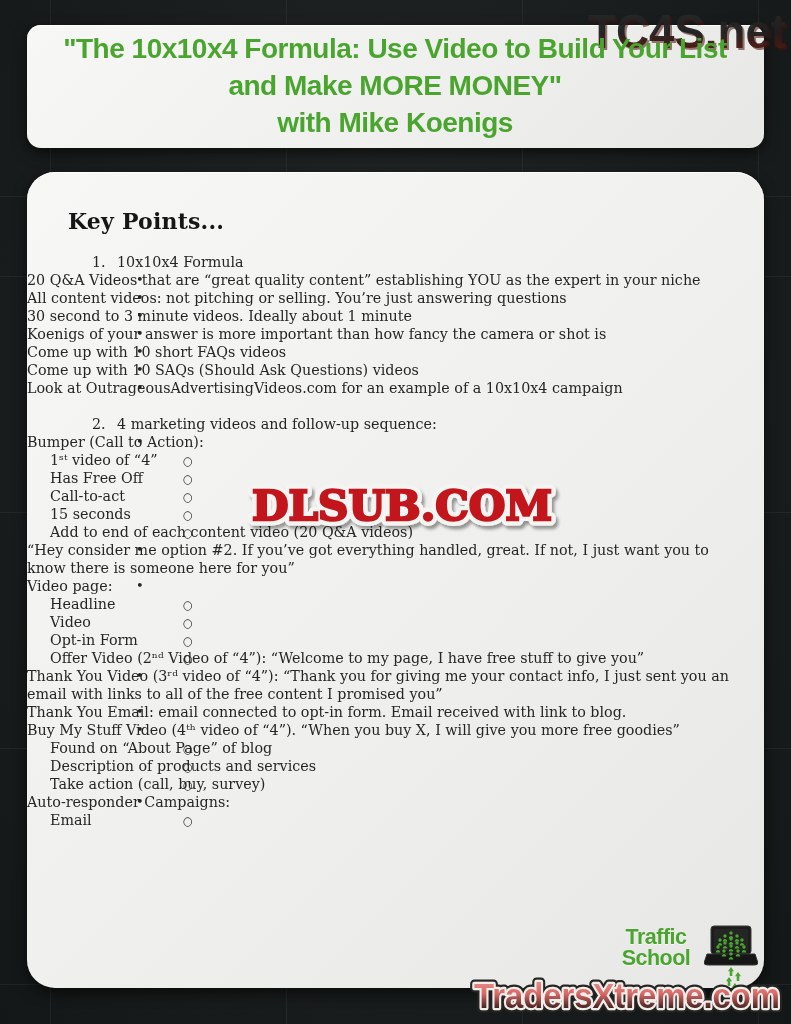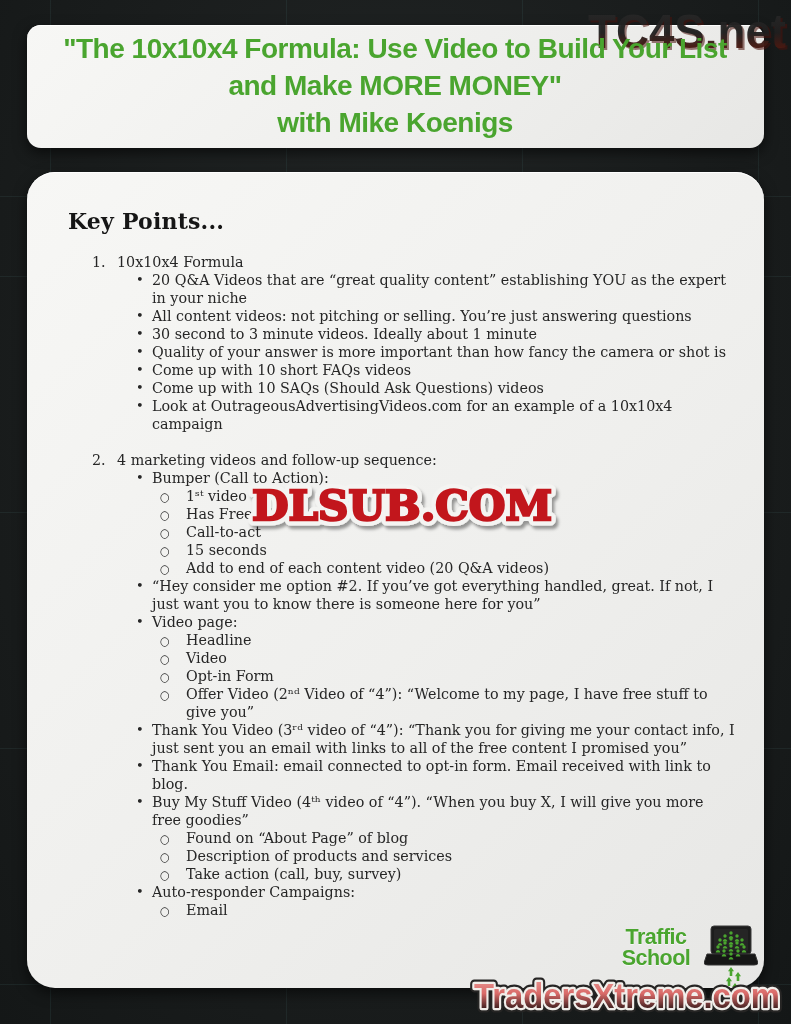--- a/index.html
+++ b/index.html
@@ -25,23 +25,23 @@
     color:#4aa52f;letter-spacing:-0.5px;
   }
   .notes-inner{padding:36px 0 0 0;color:#262626;
     font-family:"DejaVu Serif","Liberation Serif",serif;font-size:14.3px;line-height:18px;}
   .kp-heading{margin:0 0 19px 41px;font-size:22px;line-height:26px;font-weight:bold;color:#161616;
     font-family:"DejaVu Serif","Liberation Serif",serif;letter-spacing:0.2px;}
   .row{position:relative;box-sizing:border-box;}
   .row .marker{position:absolute;top:0;}
   .l1{padding-left:90px;width:719px;}
   .l1 .marker{left:65px;}
-  .l2{padding-left:125px;width:709px;}
+  .l2{width:709px;}
   .l2 .marker{left:109px;font-size:13px;}
-  .l3{padding-left:159px;width:709px;}
+  .l3{width:709px;margin-left:23px;}
   .l3 .marker{left:133px;font-size:11.5px;top:1px;}
   .l2 .marker::before{content:"\2022";}
   .l3 .marker::before{content:"\25CB";}
   .gap-before{margin-top:18px;}
   
   .wm-tc4s{position:absolute;left:586px;top:2px;z-index:1;}
   .wm-dlsub{position:absolute;left:241px;top:475px;z-index:5;}
   .wm-traders{position:absolute;left:466px;top:970px;z-index:6;}
   
   .ts-logo{position:absolute;left:612px;top:924px;z-index:3;display:flex;}
@@ -77,21 +77,21 @@
   <div class="notes-inner">
     <h2 class="kp-heading">Key Points...</h2>
 
     <div class="row l1">
       <span class="marker">1.</span>
       <span>10x10x4 Formula</span>
     </div>
     <div class="row l2"><span class="marker"></span><span>20 Q&amp;A Videos that are “great quality content” establishing YOU as the expert in your niche</span></div>
     <div class="row l2"><span class="marker"></span><span>All content videos: not pitching or selling. You’re just answering questions</span></div>
     <div class="row l2"><span class="marker"></span><span>30 second to 3 minute videos. Ideally about 1 minute</span></div>
-    <div class="row l2"><span class="marker"></span><span>Quality of your answer is more important than how fancy the camera or shot is</span></div>
+    <div class="row l2"><span class="marker"></span><span>Koenigs of your answer is more important than how fancy the camera or shot is</span></div>
     <div class="row l2"><span class="marker"></span><span>Come up with 10 short FAQs videos</span></div>
     <div class="row l2"><span class="marker"></span><span>Come up with 10 SAQs (Should Ask Questions) videos</span></div>
     <div class="row l2"><span class="marker"></span><span>Look at OutrageousAdvertisingVideos.com for an example of a 10x10x4 campaign</span></div>
 
     <div class="row l1 gap-before">
       <span class="marker">2.</span>
       <span>4 marketing videos and follow-up sequence:</span>
     </div>
     <div class="row l2"><span class="marker"></span><span>Bumper (Call to Action):</span></div>
     <div class="row l3"><span class="marker"></span><span>1ˢᵗ video of “4”</span></div>

